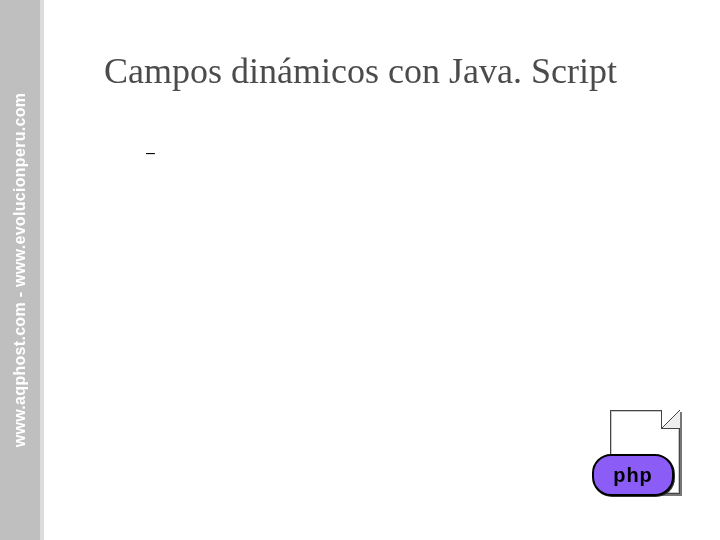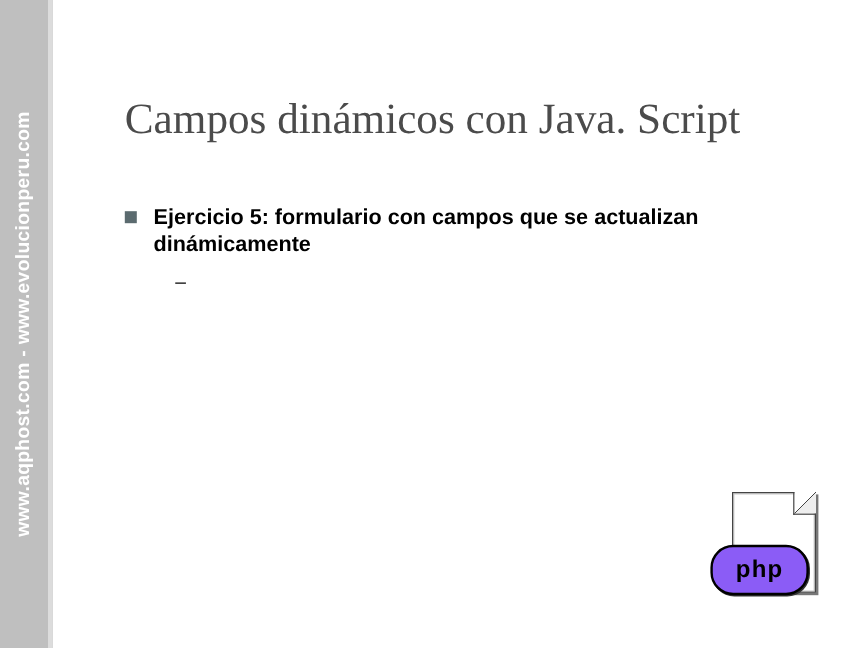--- a/index.html
+++ b/index.html
@@ -26,21 +26,21 @@
     font-weight:bold;
     color:#fff;
     letter-spacing:0.3px;
     font-family:"Trebuchet MS",Arial,sans-serif;
   }
 
   
   .slide{
     position:absolute;
     left:44px;right:0;top:0;bottom:0;
-    padding:80px 44px 0 60px;
+    padding:52px 44px 0 60px;
     box-sizing:border-box;
   }
   .title{
     font-family:"Times New Roman",Times,serif;
     font-size:36px;
     font-weight:400;
     color:#4b4b4b;
     margin:0 0 50px 0;
     line-height:1.1;
   }
@@ -114,24 +114,20 @@
 </head>
 <body>
 
 <div class="sidebar">
   <div class="rot">www.aqphost.com - www.evolucionperu.com</div>
 </div>
 
 <div class="slide">
   <h1 class="title">Campos dinámicos con Java. Script</h1>
 
-  <div class="bullet1">
-    <span class="sq"></span>
-    <span class="b1text">Ejercicio 5: formulario con campos que se actualizan dinámicamente</span>
-  </div>
 
   <div class="bullet2">
     <span class="dash">–</span>
   </div>
 </div>
 
 <div class="phpicon">
   <div class="page-back"></div>
   <div class="page-corner-line" style="right:0;top:0"></div>
   <div class="php-pill">

